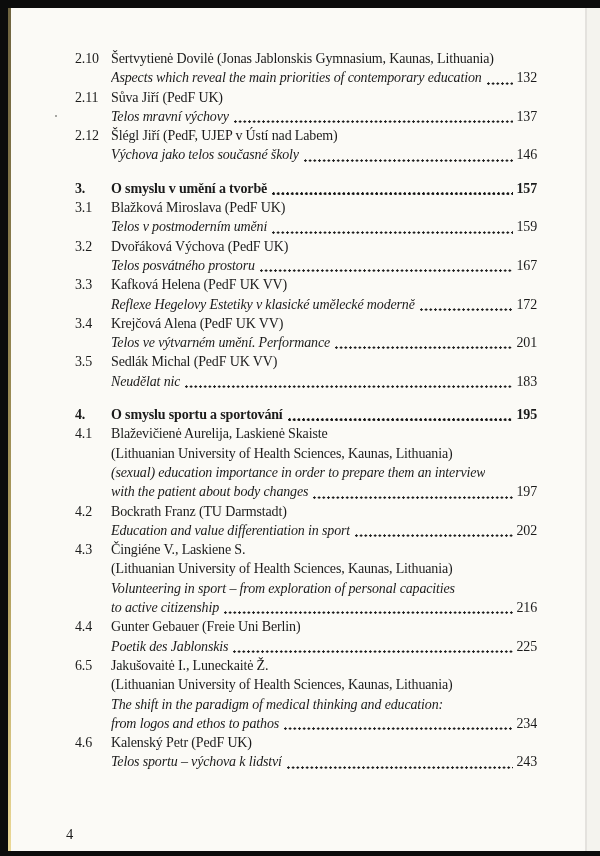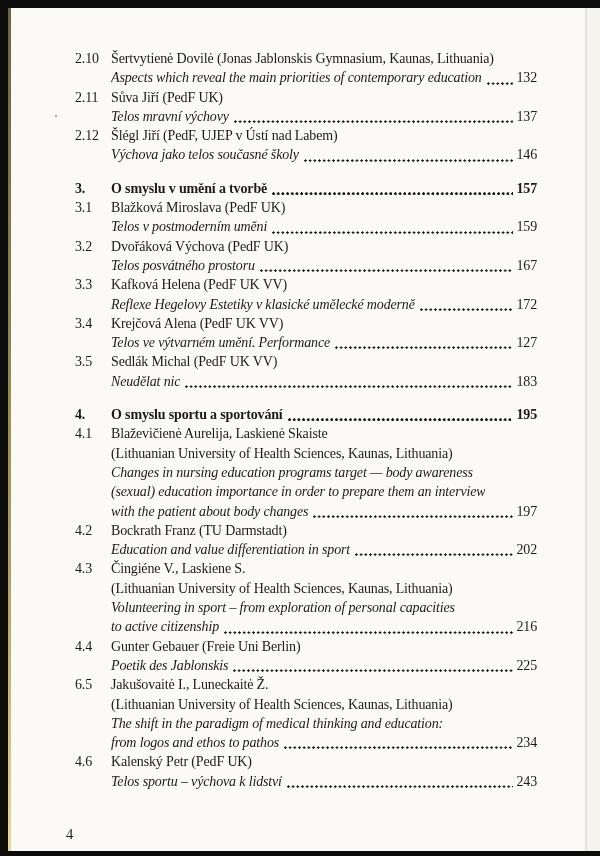--- a/index.html
+++ b/index.html
@@ -161,21 +161,21 @@
       </div>
       <div class="toc-entry">
         <div class="entry-number">3.4</div>
         <div class="entry-body">
           <div class="entry-line">
             <div class="entry-text">Krejčová Alena (PedF UK VV)</div>
           </div>
           <div class="entry-line">
             <div class="entry-text italic">Telos ve výtvarném umění. Performance</div>
             <div class="dot-leader"></div>
-            <div class="entry-page">127</div>
+            <div class="entry-page">201</div>
           </div>
         </div>
       </div>
       <div class="toc-entry">
         <div class="entry-number">3.5</div>
         <div class="entry-body">
           <div class="entry-line">
             <div class="entry-text">Sedlák Michal (PedF UK VV)</div>
           </div>
           <div class="entry-line">
@@ -198,23 +198,20 @@
         </div>
       </div>
       <div class="toc-entry">
         <div class="entry-number">4.1</div>
         <div class="entry-body">
           <div class="entry-line">
             <div class="entry-text">Blaževičienė Aurelija, Laskienė Skaiste</div>
           </div>
           <div class="entry-line">
             <div class="entry-text">(Lithuanian University of Health Sciences, Kaunas, Lithuania)</div>
-          </div>
-          <div class="entry-line">
-            <div class="entry-text italic">Changes in nursing education programs target — body awareness</div>
           </div>
           <div class="entry-line">
             <div class="entry-text italic">(sexual) education importance in order to prepare them an interview</div>
           </div>
           <div class="entry-line">
             <div class="entry-text italic">with the patient about body changes</div>
             <div class="dot-leader"></div>
             <div class="entry-page">197</div>
           </div>
         </div>

